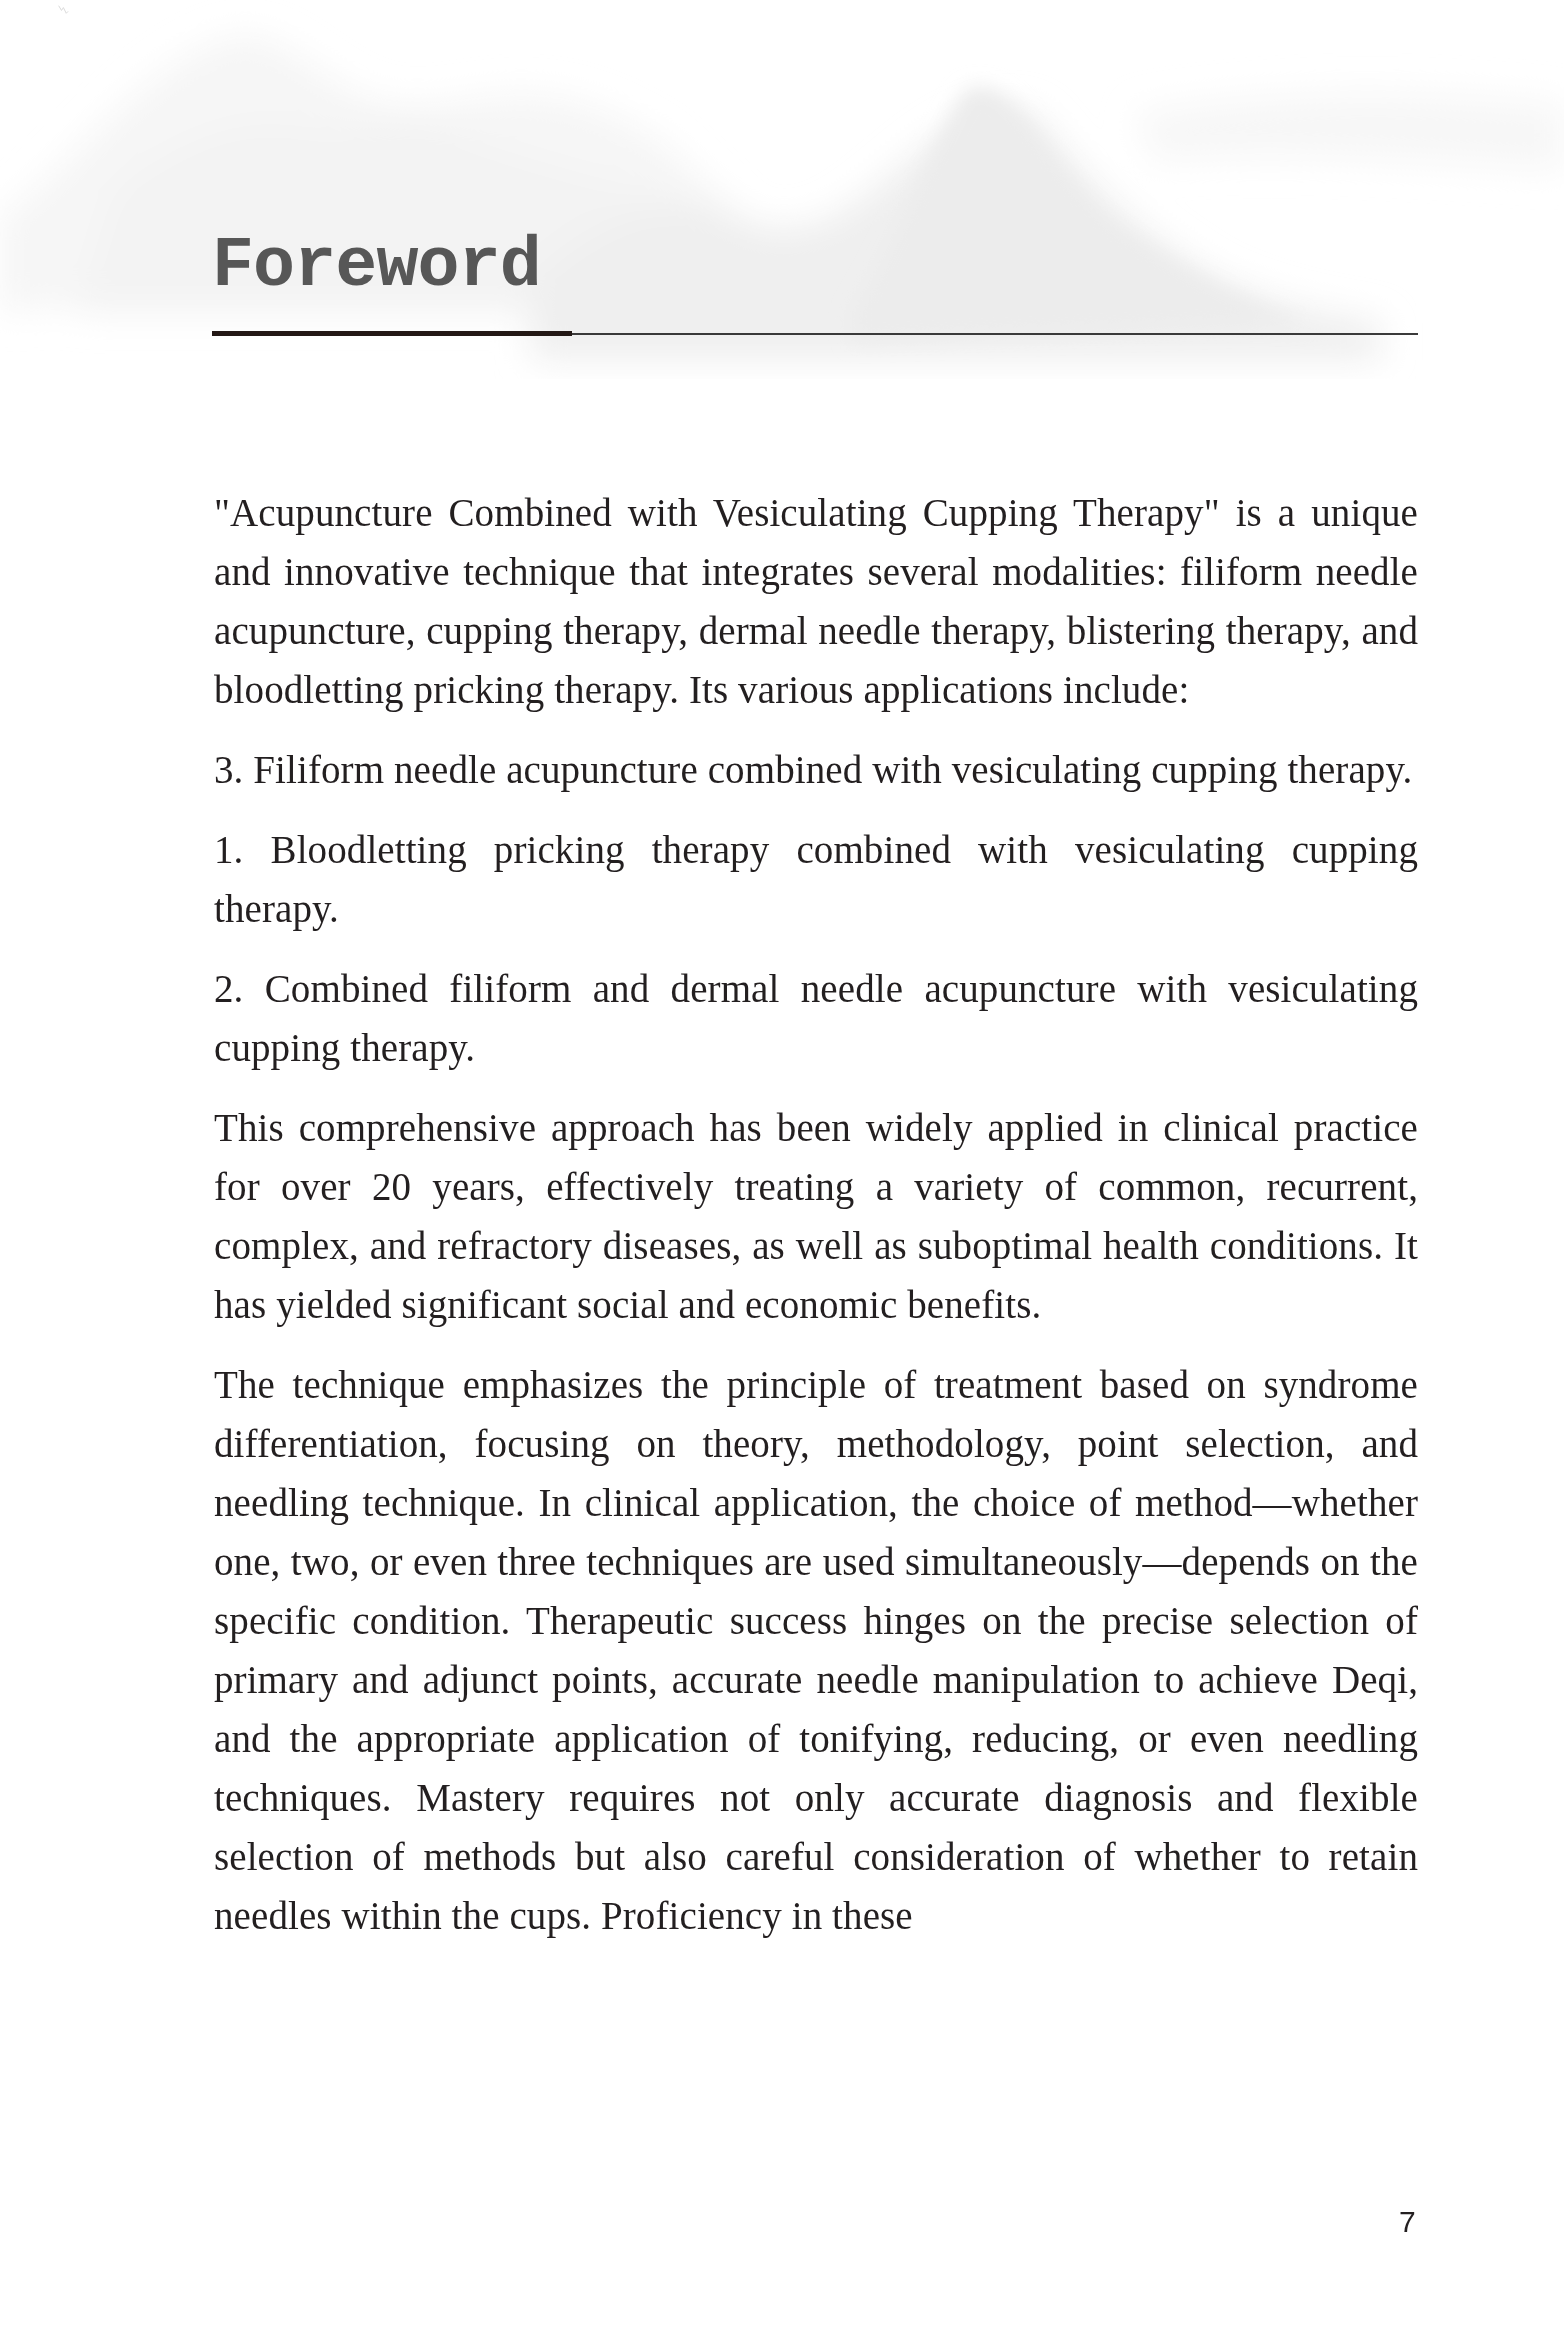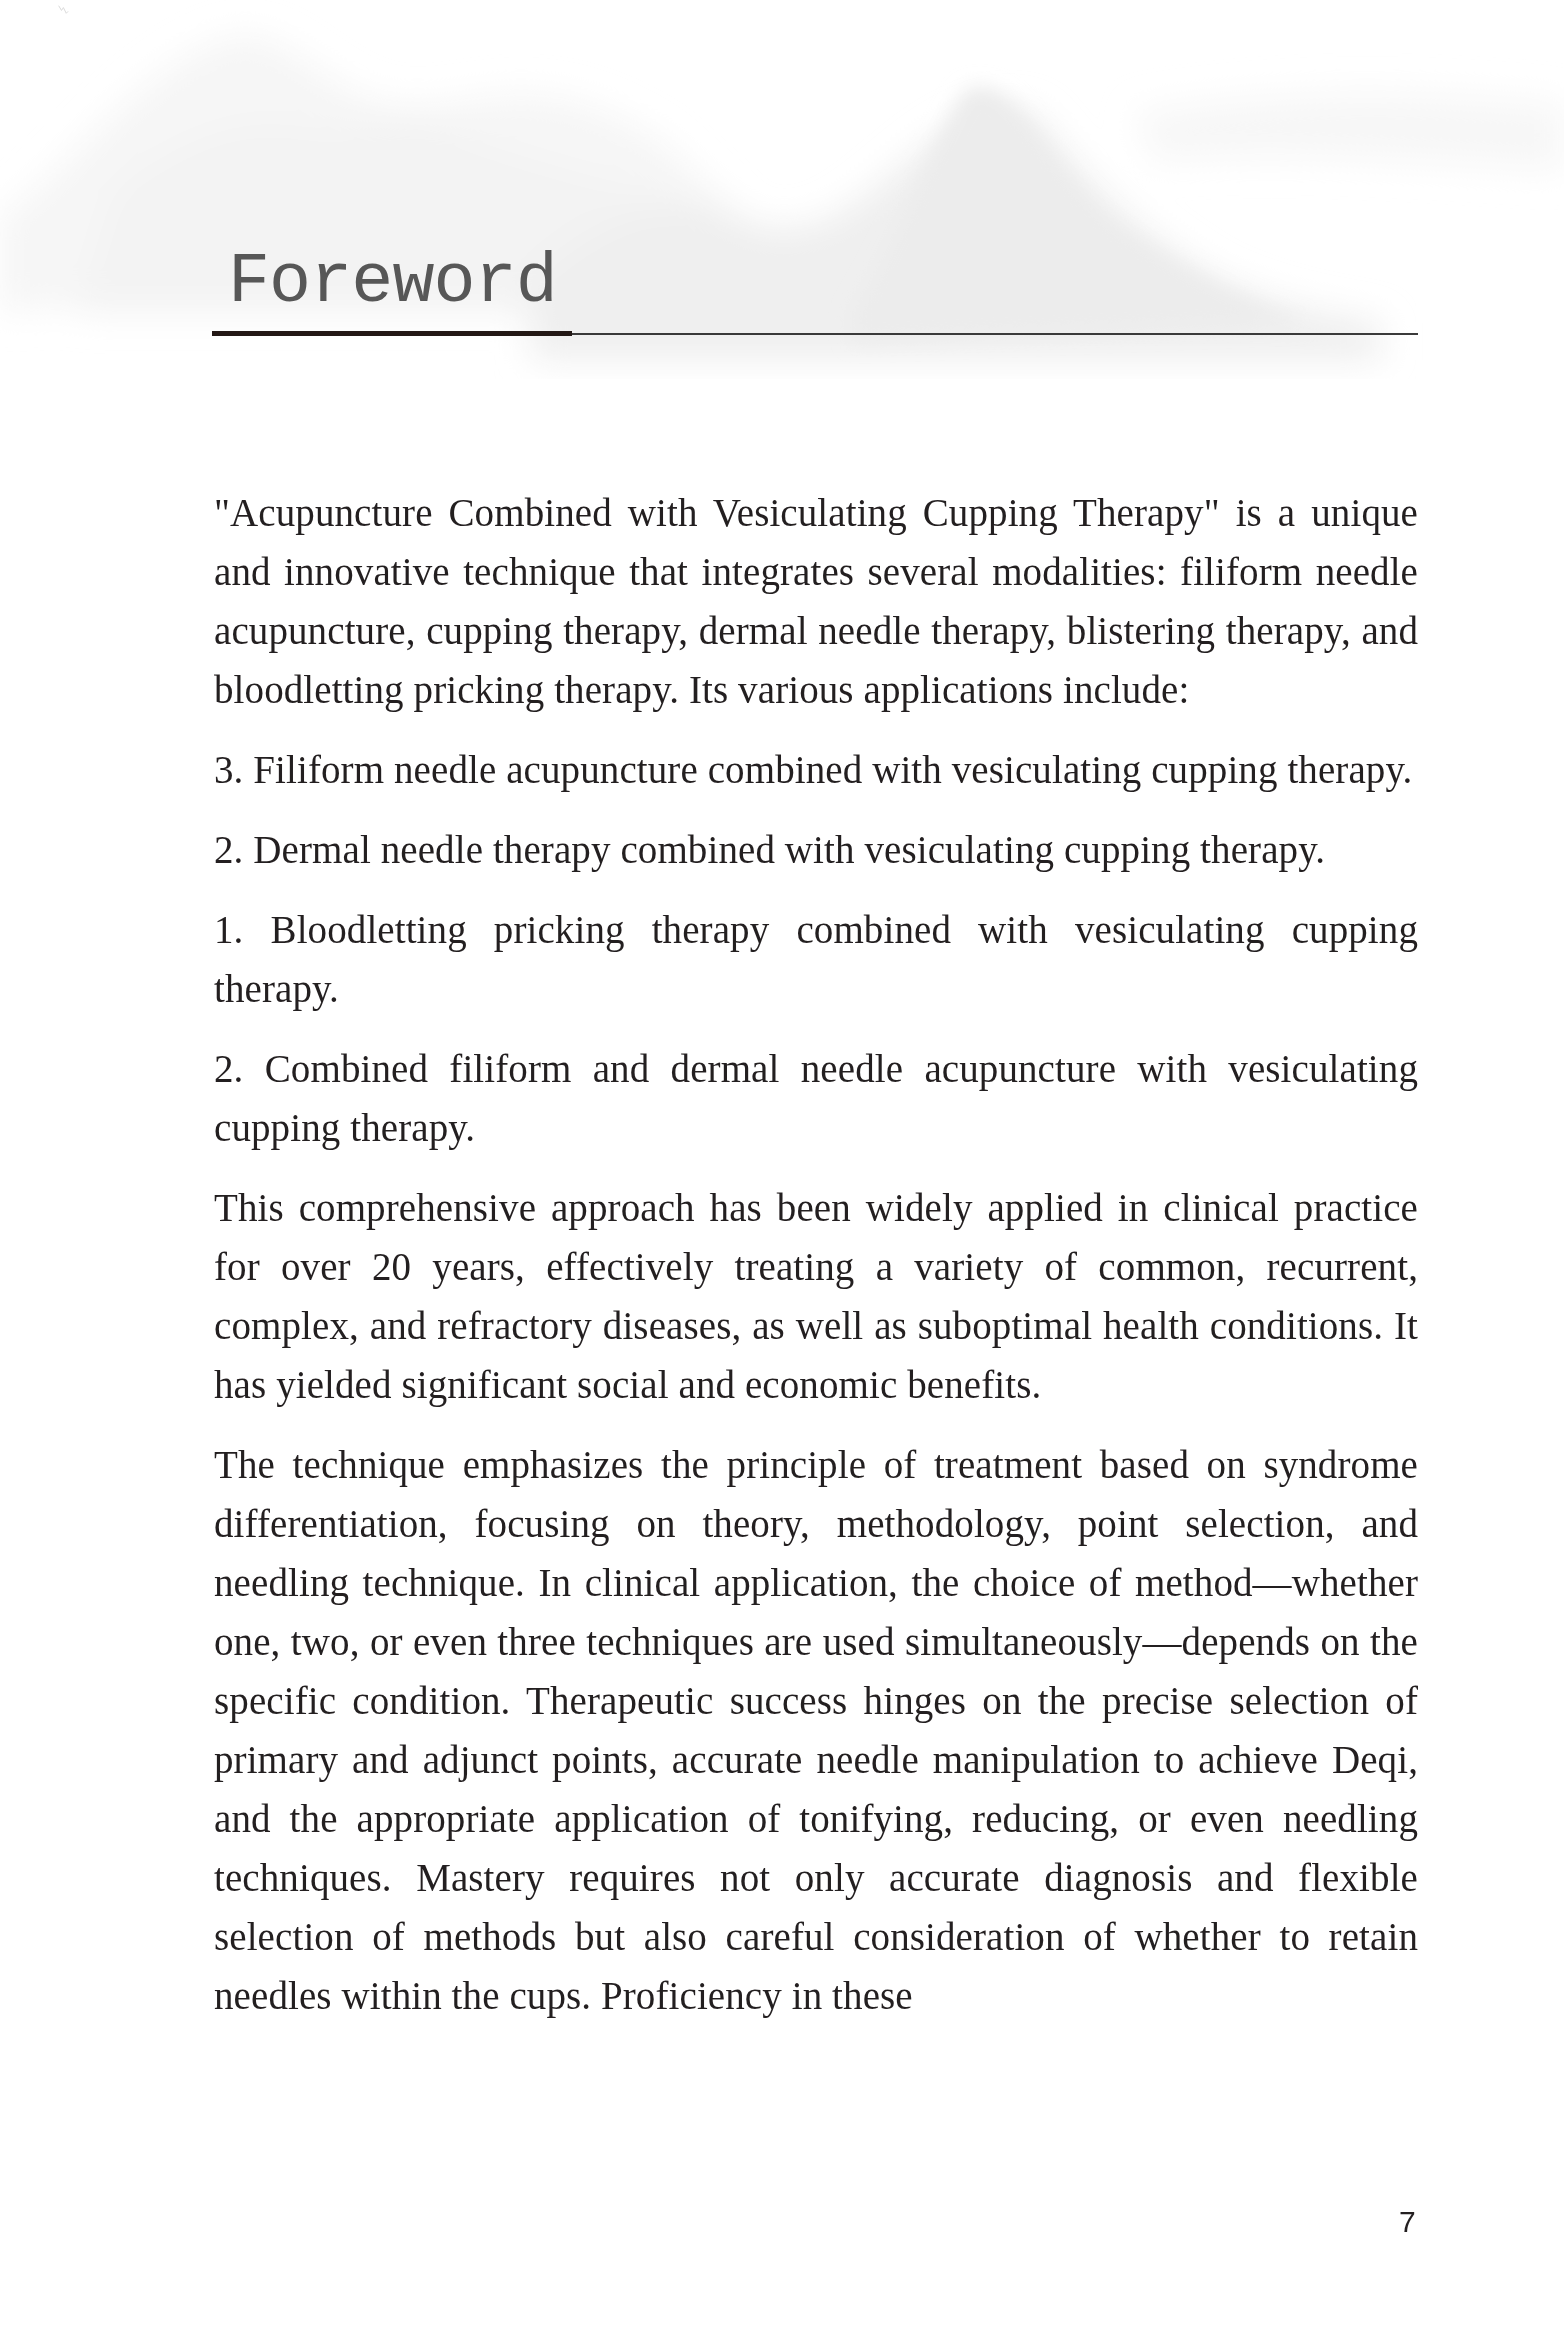--- a/index.html
+++ b/index.html
@@ -15,23 +15,23 @@
   .bg-mountains {
     position: absolute;
     left: 0; top: 0;
     width: 1564px; height: 379px;
     z-index: 0;
   }
   .heading {
     position: absolute;
     left: 212px;
     top: 232px;
-    margin: 16px;
+    margin: 0;
     font-family: "Liberation Mono", "DejaVu Sans Mono", monospace;
-    font-weight: normal;
+    font-weight: bold;
     font-size: 70px;
     line-height: 1;
     color: #575757;
     letter-spacing: -0.9px;
     z-index: 2;
   }
   .rule-thick {
     position: absolute;
     left: 212px; top: 331px;
     width: 360px; height: 4.7px;
@@ -95,21 +95,20 @@
   <path d="M62 6 l3 5 l2 -3 l3 6 l2 -2" stroke="#d8d8d8" stroke-width="1" fill="none"></path>
 </svg>
 
 <h1 class="heading">Foreword</h1>
 <div class="rule-thick"></div>
 <div class="rule-thin"></div>
 
 <div class="body-text">
   <p class="para">"Acupuncture Combined with Vesiculating Cupping Therapy" is a unique and innovative technique that integrates several modalities: fili­form needle acupuncture, cupping therapy, dermal needle therapy, blis­tering therapy, and bloodletting pricking therapy. Its various applications include:</p>
   <p class="para">3. Filiform needle acupuncture combined with vesiculating cupping therapy.</p>
-  <p class="para">2. Dermal needle therapy combined with vesiculating cupping therapy.</p>
   <p class="para">1. Bloodletting pricking therapy combined with vesiculating cupping therapy.</p>
   <p class="para">2. Combined filiform and dermal needle acupuncture with vesiculating cupping therapy.</p>
   <p class="para">This comprehensive approach has been widely applied in clinical prac­tice for over 20 years, effectively treating a variety of common, recur­rent, complex, and refractory diseases, as well as suboptimal health con­ditions. It has yielded significant social and economic benefits.</p>
   <p class="para">The technique emphasizes the principle of treatment based on syndrome differentiation, focusing on theory, methodology, point selection, and needling technique. In clinical application, the choice of method—whether one, two, or even three techniques are used simultaneously—depends on the specific condition. Therapeutic success hinges on the precise selection of primary and adjunct points, accurate needle manipu­lation to achieve Deqi, and the appropriate application of tonifying, re­ducing, or even needling techniques. Mastery requires not only accurate diagnosis and flexible selection of methods but also careful consider­ation of whether to retain needles within the cups. Proficiency in these</p>
 </div>
 
 <div class="page-number">7</div>
 
 
 </body></html>

